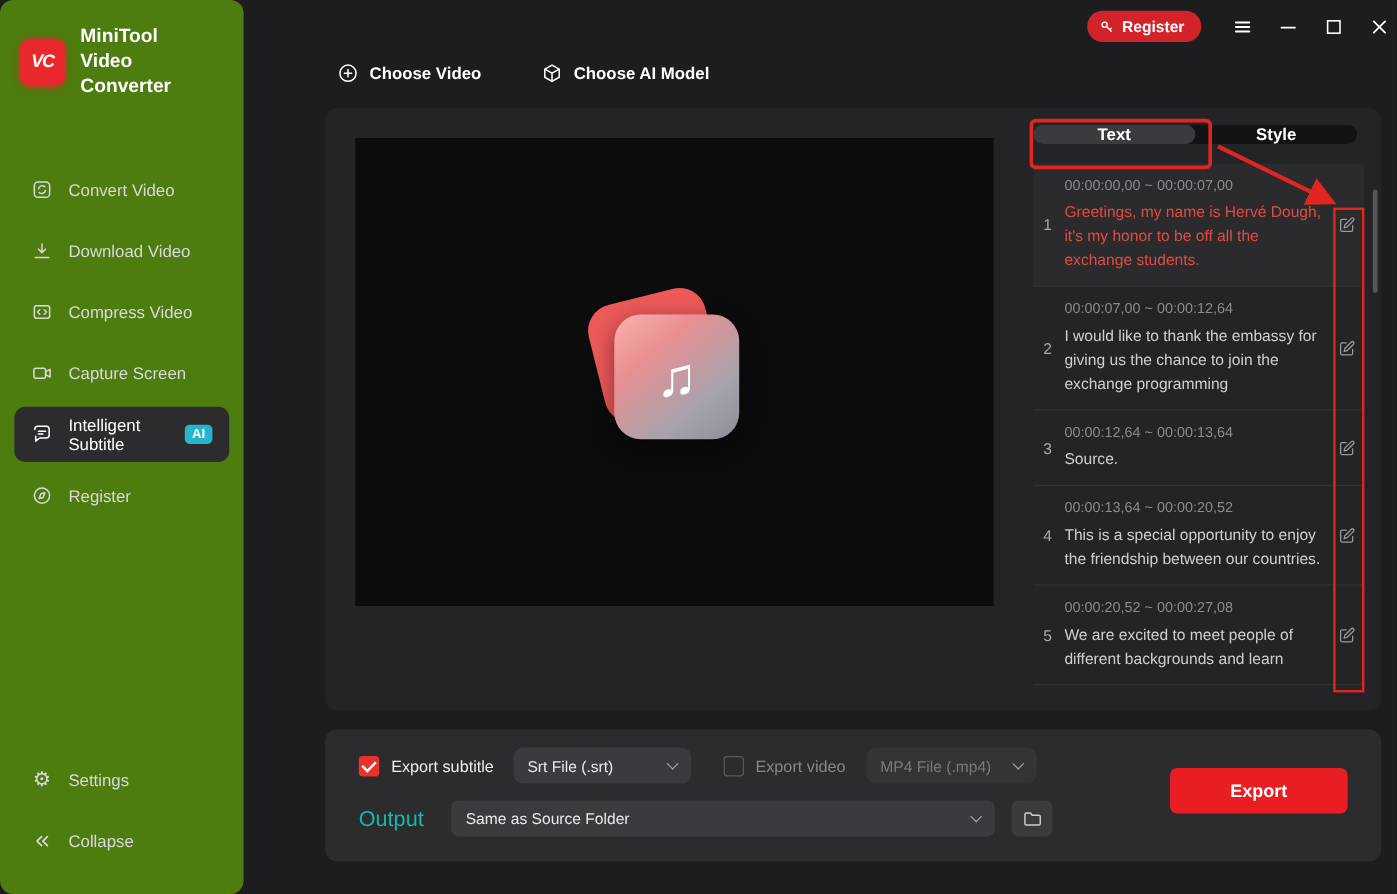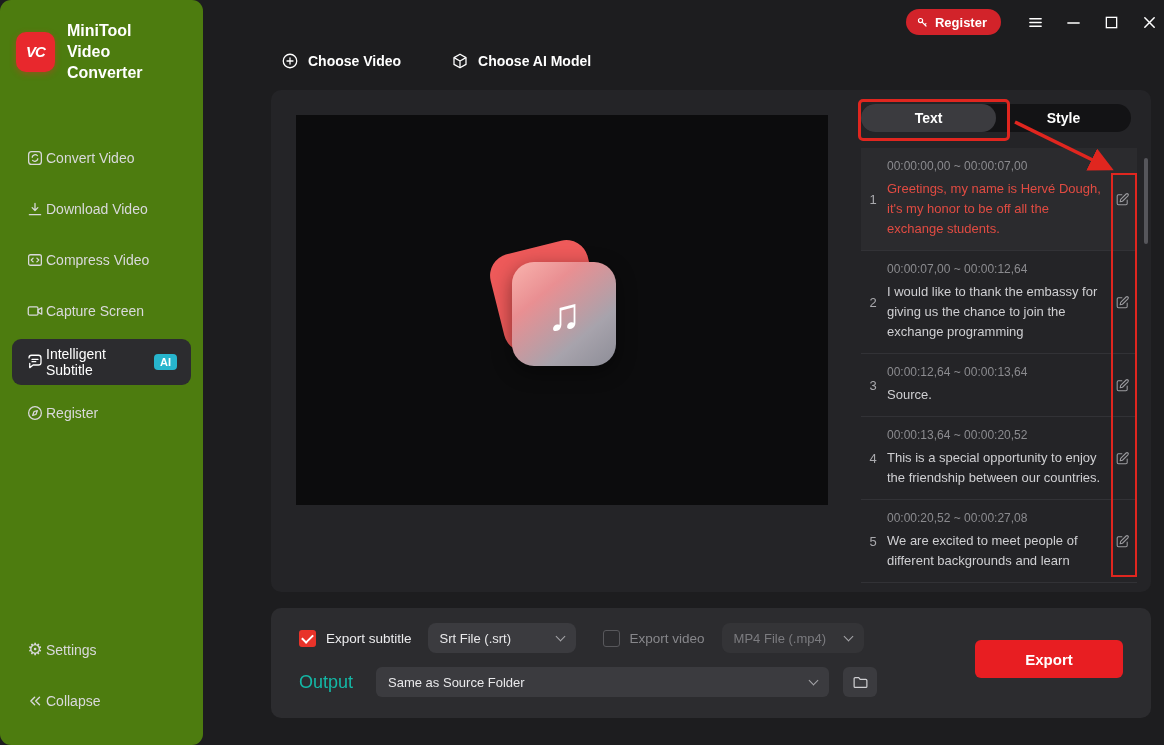--- a/index.html
+++ b/index.html
@@ -7,21 +7,21 @@
   body { font-family:"Liberation Sans", sans-serif; overflow:hidden; }
   .app { position:relative; width:1164px; height:745px; background:#1d1d1f; overflow:hidden; }
 
   
   .sidebar { position:absolute; left:0; top:0; width:203px; height:745px; background:#4d7c0f; z-index:3;border-radius:11px; }
   .logo-row { display:flex; align-items:center; gap:12px; padding:20px 16px 0 16px; }
   .logo-box { width:40px; height:40px; background:#e8282d; border-radius:10px; display:flex; align-items:center; justify-content:center;
               color:#fff; font-weight:bold; font-style:italic; font-size:15px; letter-spacing:-1px; box-shadow:0 2px 6px rgba(232,40,45,.4); }
   .app-name { color:#fff; font-weight:bold; font-size:16px; line-height:21px; }
   .menu { margin-top:52px; }
-  .menu-item { display:flex; align-items:center; gap:2px; height:46px; margin:5px 12px; padding:0 14px; border-radius:9px;
+  .menu-item { display:flex; align-items:center; gap:13px; height:46px; margin:5px 12px; padding:0 14px; border-radius:9px;
                color:#d9d9db; font-size:14px; cursor:pointer; }
   .menu-item.active { background:#2c2c2f; color:#fff; }
   .menu-item svg { width:18px; height:18px; flex:0 0 18px; }
   .ai-badge { background:#27b5cd; color:#fff; font-size:11px; font-weight:bold; padding:2px 6px; border-radius:4px; margin-left:8px; }
   .sidebar-bottom { position:absolute; left:0; bottom:16px; width:235px; }
   .gear-glyph { font-size:17px; line-height:18px; width:18px; text-align:center; }
 
   
   .main { position:absolute; left:248px; top:0; width:929px; height:745px; background:#1d1d1f; }
 
@@ -44,21 +44,21 @@
   .video-area { position:absolute; left:25px; top:25px; width:532px; height:390px; background:#0c0c0d; }
   .music-art { position:absolute; left:50%; top:50%; width:116px; height:116px; transform:translate(-50%,-50%); }
   .card-back { position:absolute; left:-8px; top:-6px; width:100px; height:100px; background:#ee5a5a; border-radius:22px; transform:rotate(-14deg); }
   .card-front { position:absolute; left:8px; top:10px; width:104px; height:104px; border-radius:22px;
                 background:linear-gradient(140deg,#f9b3ad 0%,#e98f92 30%,#a7a3ac 70%,#8d8d97 100%);
                 display:flex; align-items:center; justify-content:center; box-shadow:0 6px 20px rgba(0,0,0,.45); }
   .note-glyph { color:#fff; font-size:46px; }
 
   
   .sub-panel { position:absolute; left:590px; top:14px; width:276px; height:488px; overflow:hidden; }
-  .sub-tabs { display:flex; width:270px; height:28px; background:#131315; border-radius:16px; }
+  .sub-tabs { display:flex; width:270px; height:16px; background:#131315; border-radius:16px; }
   .sub-tab { flex:1; display:flex; align-items:center; justify-content:center; color:#fff; font-size:14px; font-weight:bold;
              border-radius:16px; cursor:pointer; }
   .sub-tab.selected { background:#3b3b3f; }
   .sub-list { margin-top:16px; }
   .sub-item { display:flex; padding:11px 2px 11px 2px; border-bottom:1px solid #323236; }
   .sub-item.active { background:#2b2b2e; }
   .sub-idx { width:20px; color:#a9a9ad; font-size:13px; display:flex; align-items:center; justify-content:center; }
   .sub-body { flex:1; padding:0 6px 0 4px; }
   .sub-time { color:#8b8b8f; font-size:12px; margin-bottom:6px; }
   .sub-text { color:#cfcfd2; font-size:13px; line-height:20px; }

